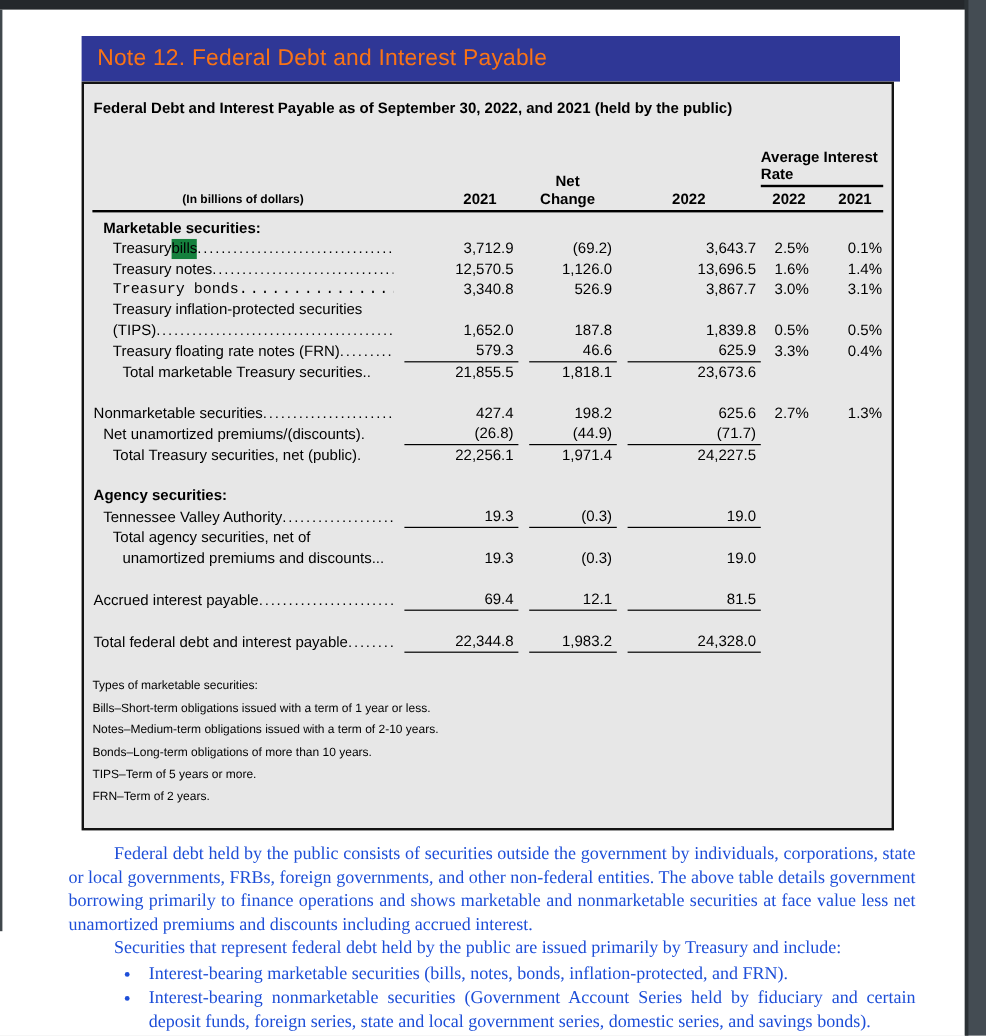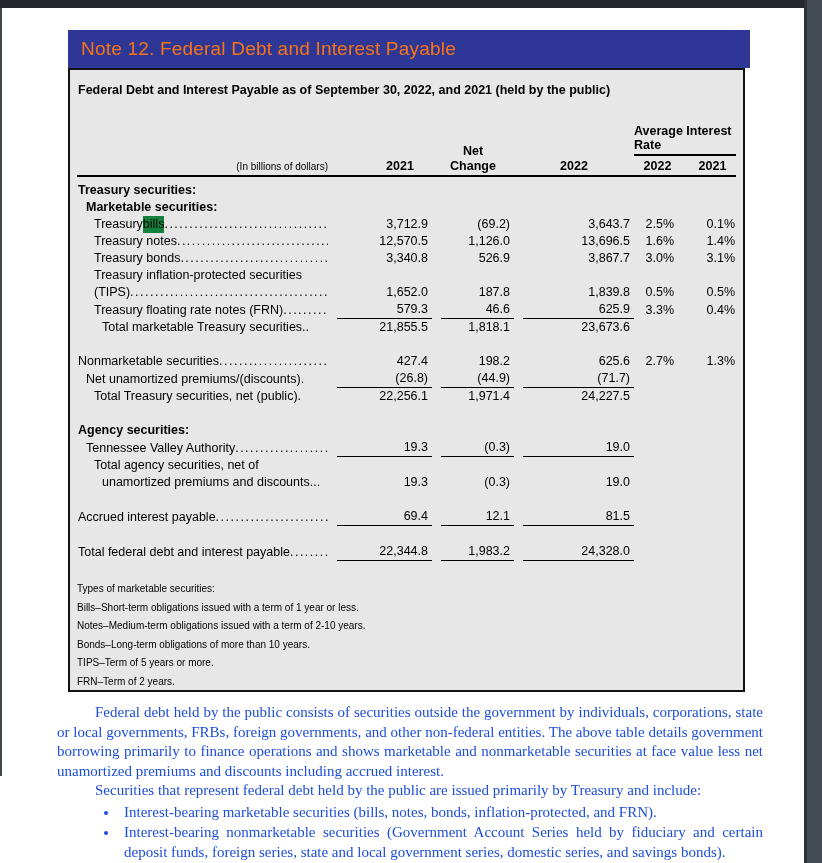--- a/index.html
+++ b/index.html
@@ -33,21 +33,21 @@
 
   
   .thead{
     display:grid;grid-template-columns:251px 104px 82px 120px 50px 52px;
     align-items:end;min-height:56px;margin-top:20px;
     border-bottom:2.5px solid #000;padding-bottom:2px;
     font-size:12.5px;
   }
   .th{font-weight:bold;text-align:center;line-height:1.15;}
   .th-c1{padding-left:40px;}
-  .th-unit{font-weight:normal;font-size:10px;text-align:right;padding-bottom:1px;}
+  .th-unit{font-weight:bold;font-size:10px;text-align:center;padding-bottom:1px;}
   .rate-group{grid-column:5/7;display:flex;flex-direction:column;justify-content:flex-end;}
   .rate-title{font-weight:bold;line-height:1.18;border-bottom:2px solid #000;padding-bottom:1px;}
   .rate-cols{display:flex;padding-top:3px;}
   .rate-col{flex:1;text-align:center;font-weight:bold;}
   .rate-col.rc2{padding-left:8px;}
 
   
   .rows{margin-top:5px;font-size:12.5px;line-height:17px;}
   .trow{display:grid;grid-template-columns:251px 104px 82px 120px 50px 52px;align-items:end;}
   .secrow,.toprow{white-space:nowrap;}
@@ -100,21 +100,20 @@
     <div class="rate-group">
       <div class="rate-title">Average Interest Rate</div>
       <div class="rate-cols">
         <div class="rate-col">2022</div>
         <div class="rate-col rc2">2021</div>
       </div>
     </div>
   </div>
 
   <div class="rows" id="rows">
-      <div class="secrow" style="padding-left: 1px;">Treasury securities:</div>
       <div class="secrow" style="padding-left: 9px;">Marketable securities:</div>
       <div class="trow">
         <div class="lbl" style="padding-left: 17px;">
           <span>Treasury </span>
           <span class="hl">bills</span>
           <span></span>
           <div class="leader"></div>
         </div>
         <div class="num">3,712.9</div>
         <div class="num">(69.2)</div>
@@ -127,21 +126,21 @@
           <span>Treasury notes</span>
           <div class="leader"></div>
         </div>
         <div class="num">12,570.5</div>
         <div class="num">1,126.0</div>
         <div class="num">13,696.5</div>
         <div class="num r1">1.6%</div>
         <div class="num r2">1.4%</div>
       </div>
       <div class="trow">
-        <div class="lbl" style="padding-left: 17px;">
+        <div class="lbl" style="padding-left: 17px; font-family: Liberation Mono, monospace;">
           <span>Treasury bonds</span>
           <div class="leader"></div>
         </div>
         <div class="num">3,340.8</div>
         <div class="num">526.9</div>
         <div class="num">3,867.7</div>
         <div class="num r1">3.0%</div>
         <div class="num r2">3.1%</div>
       </div>
       <div class="toprow" style="padding-left: 17px;">Treasury inflation-protected securities</div>

